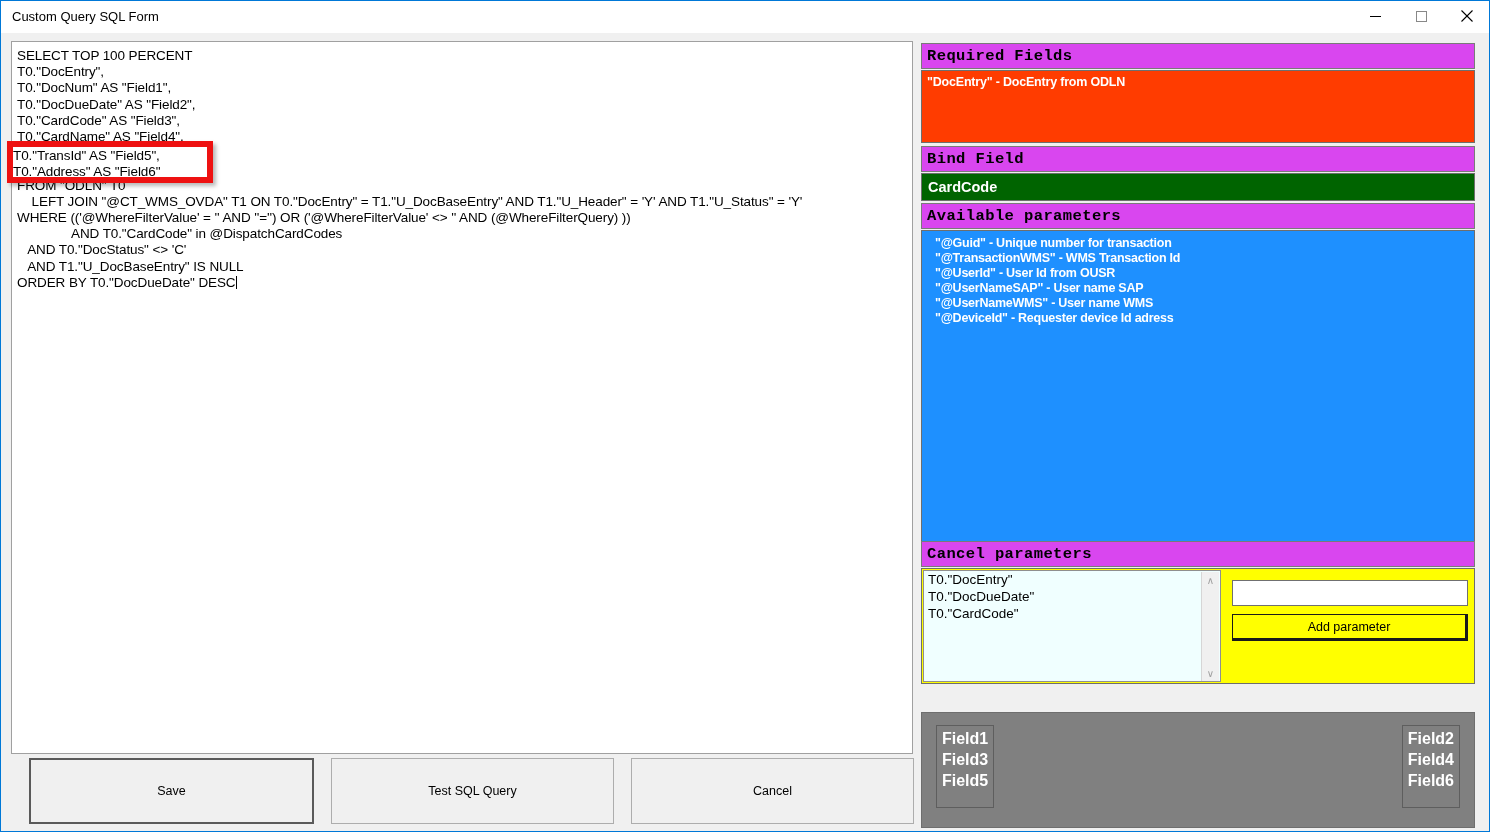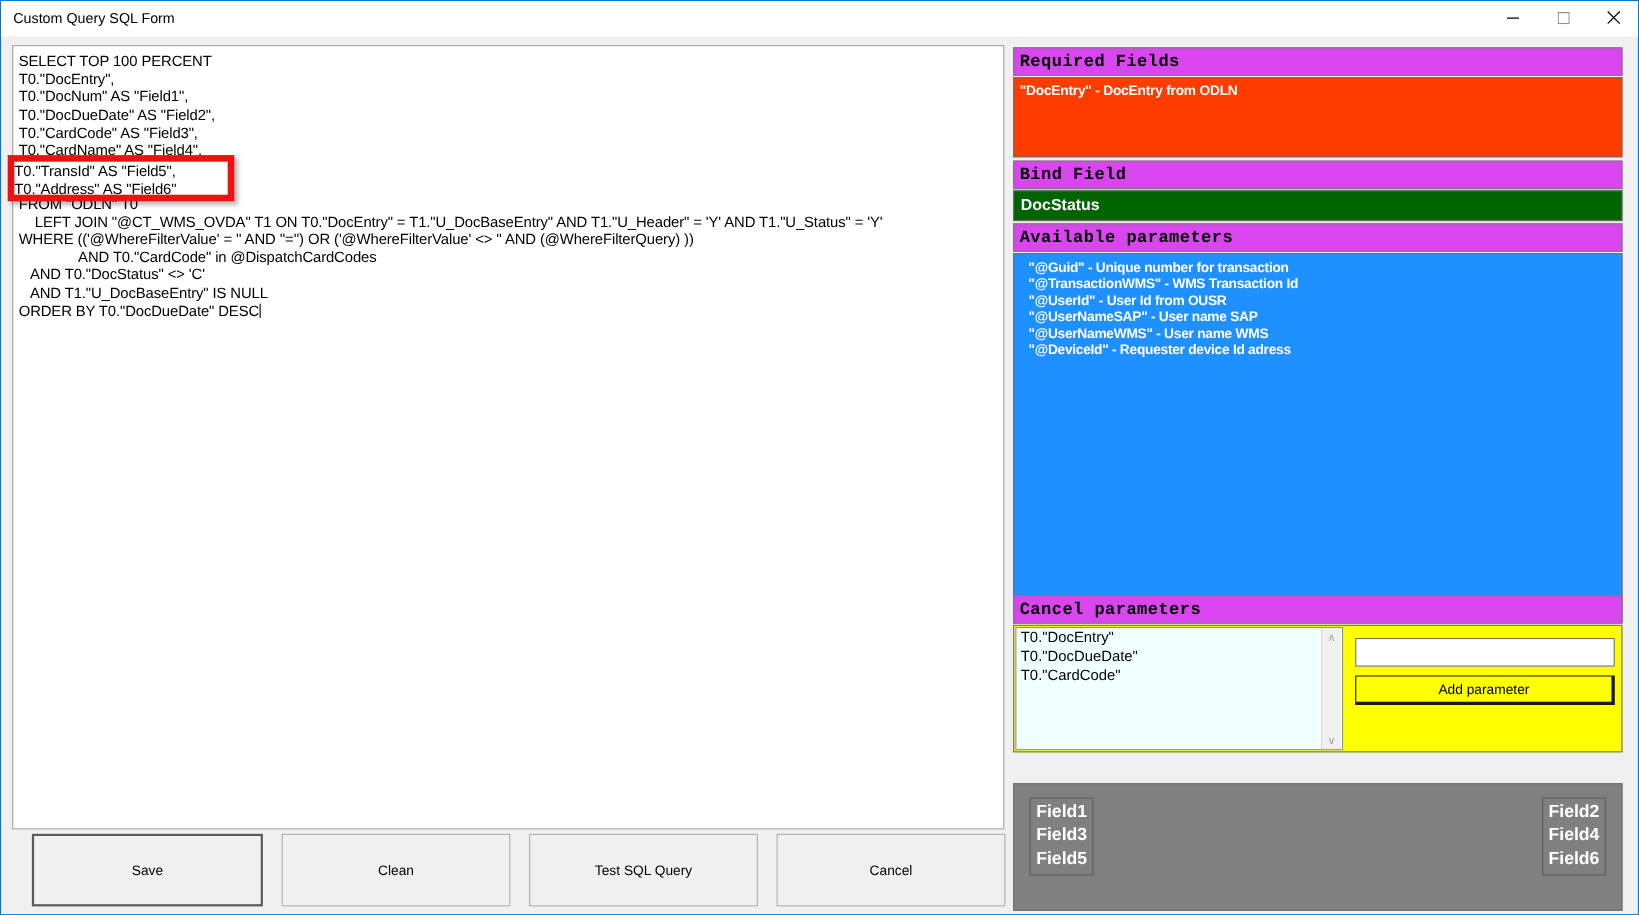--- a/index.html
+++ b/index.html
@@ -356,21 +356,21 @@
     height: 116px;
     box-sizing: border-box;
     background: #808080;
     border: 1px solid #6e6e6e;
   }
   .fp-group {
     position: absolute;
     top: 12px;
     box-sizing: border-box;
     border: 1px solid #5e5e5e;
-    padding: 2px 5px 4px 5px;
+    padding: 2px 5px 16px 5px;
   }
   #fp-left { left: 14px; }
   #fp-right { right: 14px; }
   .fp-item {
     color: #ffffff;
     font-family: "Liberation Sans", sans-serif;
     font-size: 16px;
     font-weight: bold;
     line-height: 21px;
     white-space: nowrap;
@@ -429,34 +429,33 @@
   </div>
 
   <div id="annotation-inner">
     <pre id="annotation-lines">T0."TransId" AS "Field5",
 T0."Address" AS "Field6"</pre>
   </div>
   <div id="annotation-box"></div>
 
   <div id="buttonbar">
     <div class="fbtn default">Save</div>
-    <div class="fbtn">Clean</div>
     <div class="fbtn">Test SQL Query</div>
     <div class="fbtn">Cancel</div>
   </div>
 
   <div id="right-pane">
 
     <div class="panel-header" id="required-fields-box">Required Fields</div>
     <div id="required-fields-list">
       <div class="ff-item">"DocEntry" - DocEntry from ODLN</div>
     </div>
 
     <div class="panel-header" id="bind-field-box">Bind Field</div>
-    <div id="bind-field-value">DocStatus</div>
+    <div id="bind-field-value">CardCode</div>
 
     <div class="panel-header" id="available-params-box">Available parameters</div>
     <div id="available-params-list">
       <div class="ap-item">"@Guid" - Unique number for transaction</div>
       <div class="ap-item">"@TransactionWMS" - WMS Transaction Id</div>
       <div class="ap-item">"@UserId" - User Id from OUSR</div>
       <div class="ap-item">"@UserNameSAP" - User name SAP</div>
       <div class="ap-item">"@UserNameWMS" - User name WMS</div>
       <div class="ap-item">"@DeviceId" - Requester device Id adress</div>
     </div>

